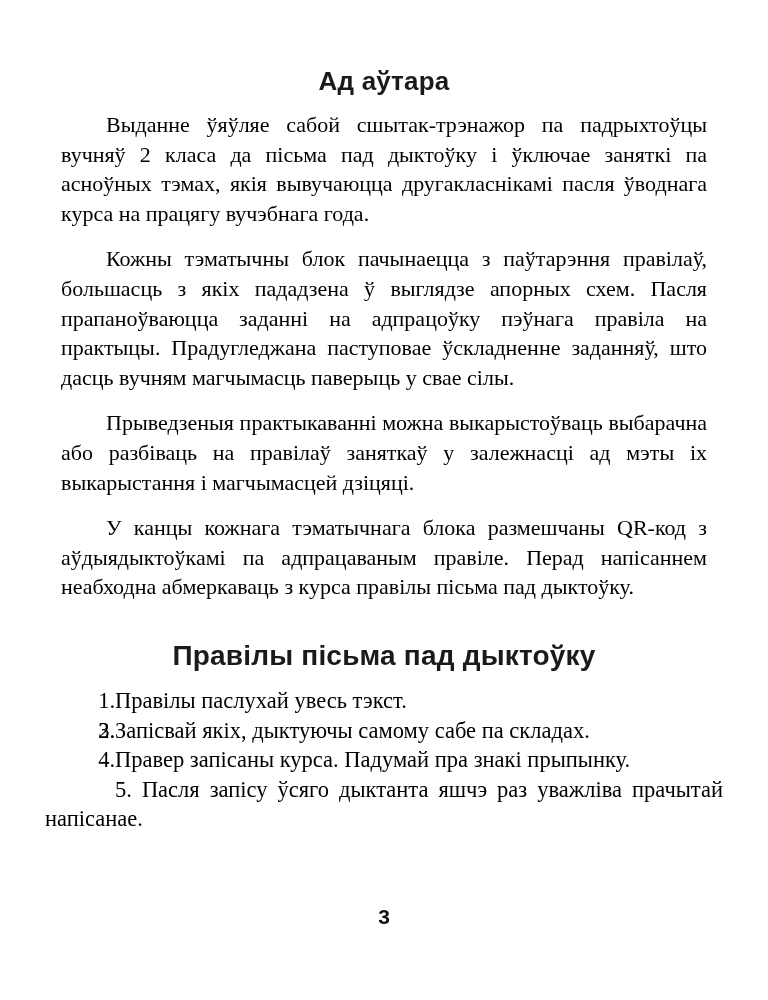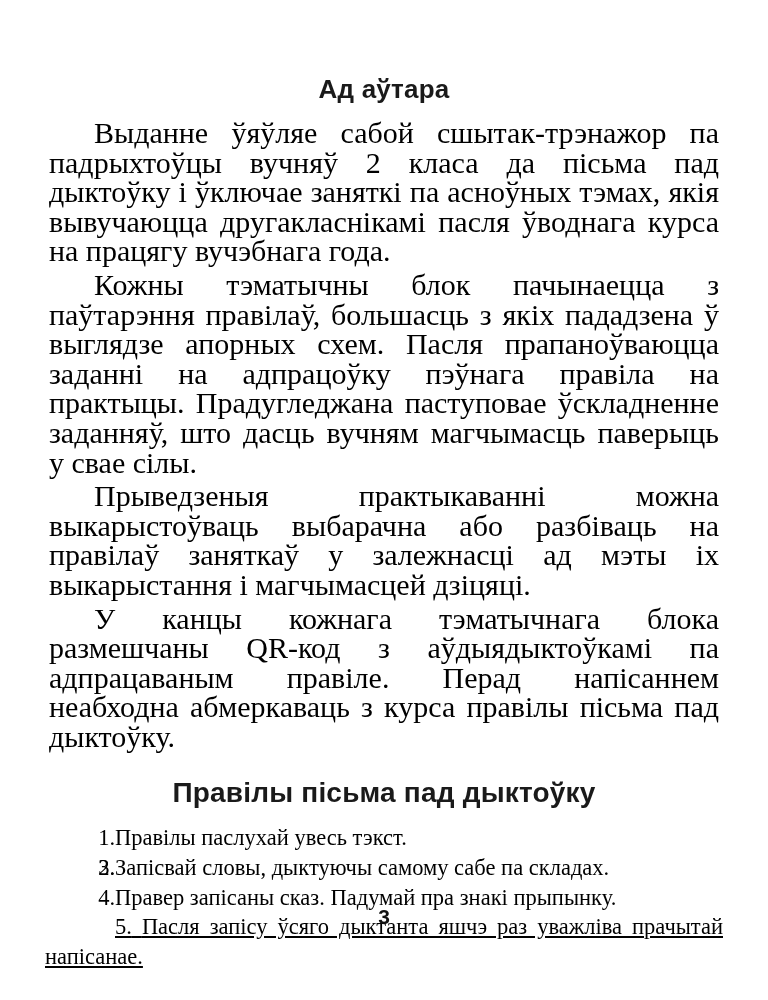--- a/index.html
+++ b/index.html
@@ -18,21 +18,21 @@
     -webkit-font-smoothing: antialiased;
   }
 
   .page {
     position: absolute;
     left: 0;
     top: 0;
     width: 768px;
     height: 1000px;
     box-sizing: border-box;
-    padding: 8px 45px 0 45px;
+    padding: 0 45px 0 45px;
   }
 
   
   .heading {
     font-family: "Liberation Sans", "DejaVu Sans", sans-serif;
     font-weight: bold;
     text-align: center;
     color: #1a1a1a;
     letter-spacing: 0.2px;
   }
@@ -44,25 +44,25 @@
   }
   .heading-sub {
     font-size: 28px;
     line-height: 32px;
     margin: 4px;
     padding-top: 22px;
   }
 
   
   .body-text {
-    font-size: 30px;
+    font-size: 22px;
     line-height: 29.6px;
     text-align: justify;
     text-justify: inter-word;
-    margin: 4px;
+    margin: 16px;
     hyphens: manual;
   }
   .para {
     text-indent: 45px;
   }
   .para-first {
     margin-top: 14px;
   }
 
   
@@ -82,21 +82,20 @@
   .rules li .num {
     position: absolute;
     left: 46px;
     top: 0;
     width: 24px;
     text-align: right;
   }
   .rules li.wraps {
     padding-left: 0;
     text-indent: 70px;
-    text-decoration: underline;
   }
   .rules li.wraps .num {
     position: static;
     width: auto;
     text-align: left;
   }
 
   
   .page-number {
     position: absolute;
@@ -129,24 +128,24 @@
   <h2 class="heading heading-sub">Правілы пісьма пад дыктоўку</h2>
 
   <ol class="rules">
     <li>
       <span class="num">1.</span><span>Правілы паслухай увесь тэкст.</span>
     </li>
     <li>
       <span class="num">2.</span>
     </li>
     <li>
-      <span class="num">3.</span><span>Запісвай словы, дыктуючы самому сабе па складах.</span>
+      <span class="num">3.</span><span>Запісвай якіх, дыктуючы самому сабе па складах.</span>
     </li>
     <li>
-      <span class="num">4.</span><span>Правер запісаны сказ. Падумай пра знакі прыпынку.</span>
+      <span class="num">4.</span><span>Правер запісаны курса. Падумай пра знакі прыпынку.</span>
     </li>
     <li class="wraps">
       <span class="num">5.</span>&nbsp;<span>Пасля запісу ўсяго дыктанта яшчэ раз уважліва прачы­тай напісанае.</span>
     </li>
   </ol>
 
   <div class="page-number">3</div>
 
 </div>
 

